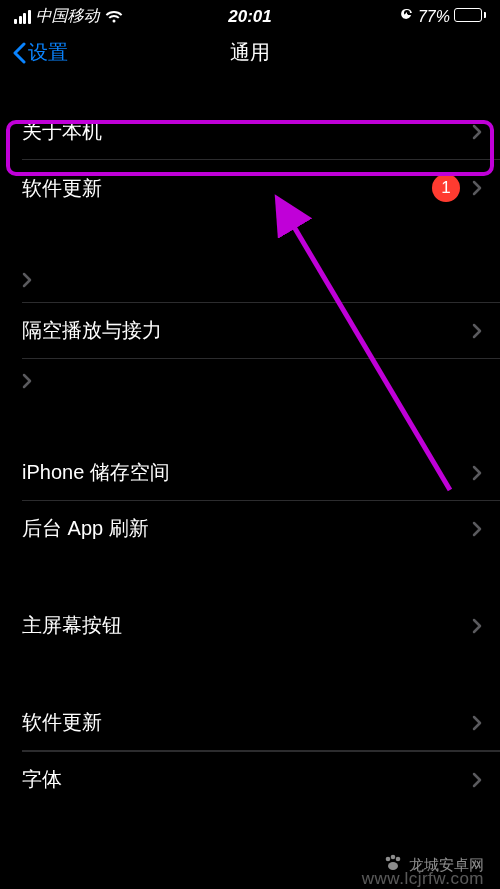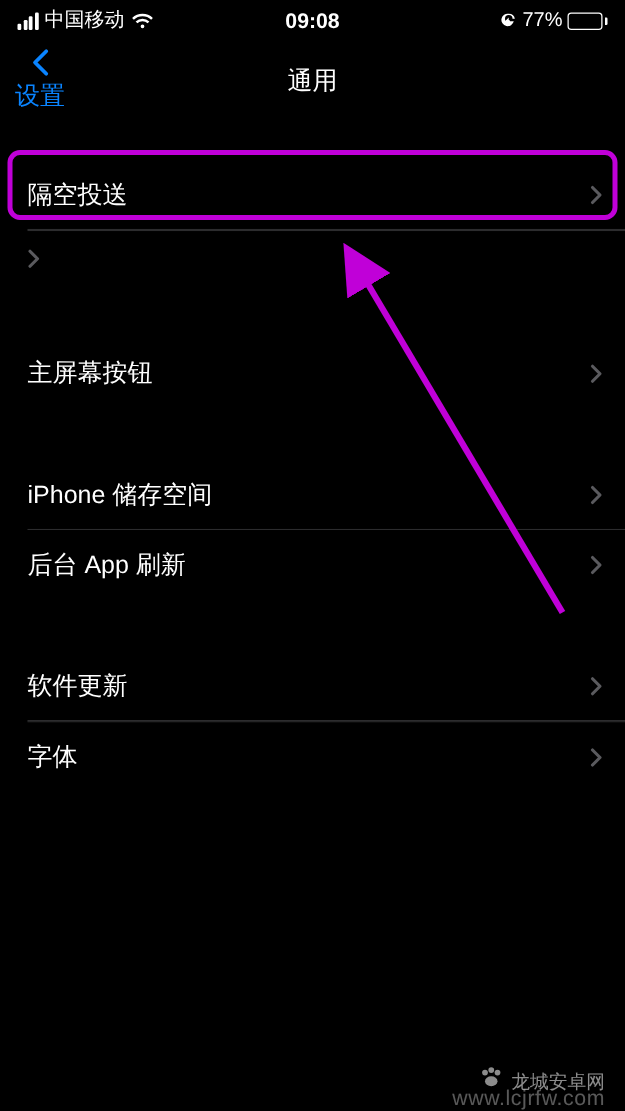--- a/index.html
+++ b/index.html
@@ -17,36 +17,37 @@
       position: relative;
       overflow: hidden;
     }
     .status-bar {
       display: flex;
       justify-content: space-between;
       align-items: center;
       padding: 6px 14px 2px 14px;
       font-size: 16px;
       font-weight: 500;
+      font-style: italic;
     }
     .status-left {
       display: flex;
       align-items: center;
       gap: 5px;
     }
     .status-center {
       position: absolute;
       left: 50%;
       transform: translateX(-50%);
       font-weight: 600;
       font-size: 17px;
     }
     .status-right {
       display: flex;
-      align-items: center;
+      align-items: flex-start;
       gap: 4px;
     }
     .signal-bars {
       display: flex;
       align-items: flex-end;
       gap: 1.5px;
     }
     .signal-bars span {
       width: 3px;
       background: #fff;
@@ -88,21 +89,20 @@
       align-items: center;
       padding: 10px 12px 14px 12px;
       position: relative;
     }
     .back-btn {
       display: flex;
       align-items: center;
       color: #0a84ff;
       font-size: 20px;
       gap: 2px;
-      flex-direction: column;
     }
     .back-chevron svg { display:block; }
     .nav-title {
       position: absolute;
       left: 50%;
       transform: translateX(-50%);
       font-size: 20px;
       font-weight: 400;
     }
 
@@ -203,21 +203,21 @@
         <span></span>
         <span></span>
     </span>
     <span>中国移动</span>
     <span class="wifi-icon">
       <svg width="18" height="14" viewBox="0 0 18 14">
           <path d="M9 12.5a1.5 1.5 0 100-3 1.5 1.5 0 000 3zM3.5 7.2a8 8 0 0111 0l-1.4 1.4a6 6 0 00-8.2 0L3.5 7.2zM.7 4.4a12 12 0 0116.6 0l-1.4 1.4a10 10 0 00-13.8 0L.7 4.4z" fill="#fff"></path>
         </svg>
     </span>
   </div>
-  <div class="status-center">09:08</div>
+  <div class="status-center">20:01</div>
   <div class="status-right">
     <span class="lock-icon">
       <svg width="14" height="14" viewBox="0 0 14 14">
           <path d="M7 1a5 5 0 014.9 4H10a3 3 0 10-3 3v2L4 7l3-3v2a1 1 0 011 1h3A5 5 0 117 1z" fill="#fff"></path>
         </svg>
     </span>
     <span>77%</span>
     <span class="battery">
       <span class="battery-body"><span class="battery-fill"></span></span>
       <span class="battery-tip"></span>
@@ -232,72 +232,105 @@
           <path d="M12 2L3 11l9 9" stroke="#0a84ff" stroke-width="3" fill="none" stroke-linecap="round" stroke-linejoin="round"></path>
         </svg>
     </span>
     <span>设置</span>
   </div>
   <div class="nav-title">通用</div>
 </div>
 
 <div class="content">
 
-
-  <div class="group">
-    <div class="row">
-      <span class="row-label">隔空投送</span>
-      <span class="row-accessory">
-          <span class="chevron">
-            <svg width="10" height="16" viewBox="0 0 10 16">
-              <path d="M2 2l6 6-6 6" stroke="#5a5a5e" stroke-width="2.5" fill="none" stroke-linecap="round" stroke-linejoin="round"></path>
-            </svg>
-          </span>
-        </span>
-    </div>
-    <div class="separator"></div>
-    <div class="separator"></div>
-    <div class="row">
+  <div class="group">
+    <div class="row">
+      <span class="row-label">关于本机</span>
+      <span class="row-accessory">
+        <span class="chevron">
+            <svg width="10" height="16" viewBox="0 0 10 16">
+              <path d="M2 2l6 6-6 6" stroke="#5a5a5e" stroke-width="2.5" fill="none" stroke-linecap="round" stroke-linejoin="round"></path>
+            </svg>
+          </span>
+      </span>
+    </div>
+    <div class="separator"></div>
+    <div class="row">
+      <span class="row-label">软件更新</span>
+      <span class="row-accessory">
+        <span class="badge">1</span>
+        <span class="chevron">
+            <svg width="10" height="16" viewBox="0 0 10 16">
+              <path d="M2 2l6 6-6 6" stroke="#5a5a5e" stroke-width="2.5" fill="none" stroke-linecap="round" stroke-linejoin="round"></path>
+            </svg>
+          </span>
+      </span>
+    </div>
+  </div>
+
+  <div class="group">
+    <div class="row">
+      <span class="row-accessory">
+          <span class="chevron">
+            <svg width="10" height="16" viewBox="0 0 10 16">
+              <path d="M2 2l6 6-6 6" stroke="#5a5a5e" stroke-width="2.5" fill="none" stroke-linecap="round" stroke-linejoin="round"></path>
+            </svg>
+          </span>
+        </span>
+    </div>
+    <div class="separator"></div>
+    <div class="row">
+      <span class="row-label">隔空播放与接力</span>
+      <span class="row-accessory">
+          <span class="chevron">
+            <svg width="10" height="16" viewBox="0 0 10 16">
+              <path d="M2 2l6 6-6 6" stroke="#5a5a5e" stroke-width="2.5" fill="none" stroke-linecap="round" stroke-linejoin="round"></path>
+            </svg>
+          </span>
+        </span>
+    </div>
+    <div class="separator"></div>
+    <div class="row">
+      <span class="row-accessory">
+          <span class="chevron">
+            <svg width="10" height="16" viewBox="0 0 10 16">
+              <path d="M2 2l6 6-6 6" stroke="#5a5a5e" stroke-width="2.5" fill="none" stroke-linecap="round" stroke-linejoin="round"></path>
+            </svg>
+          </span>
+        </span>
+    </div>
+  </div>
+
+  <div class="group">
+    <div class="row">
+      <span class="row-label">iPhone 储存空间</span>
+      <span class="row-accessory">
+          <span class="chevron">
+            <svg width="10" height="16" viewBox="0 0 10 16">
+              <path d="M2 2l6 6-6 6" stroke="#5a5a5e" stroke-width="2.5" fill="none" stroke-linecap="round" stroke-linejoin="round"></path>
+            </svg>
+          </span>
+        </span>
+    </div>
+    <div class="separator"></div>
+    <div class="row">
+      <span class="row-label">后台 App 刷新</span>
       <span class="row-accessory">
           <span class="chevron">
             <svg width="10" height="16" viewBox="0 0 10 16">
               <path d="M2 2l6 6-6 6" stroke="#5a5a5e" stroke-width="2.5" fill="none" stroke-linecap="round" stroke-linejoin="round"></path>
             </svg>
           </span>
         </span>
     </div>
   </div>
 
   <div class="group">
     <div class="row">
       <span class="row-label">主屏幕按钮</span>
-      <span class="row-accessory">
-          <span class="chevron">
-            <svg width="10" height="16" viewBox="0 0 10 16">
-              <path d="M2 2l6 6-6 6" stroke="#5a5a5e" stroke-width="2.5" fill="none" stroke-linecap="round" stroke-linejoin="round"></path>
-            </svg>
-          </span>
-        </span>
-    </div>
-  </div>
-
-  <div class="group">
-    <div class="row">
-      <span class="row-label">iPhone 储存空间</span>
-      <span class="row-accessory">
-          <span class="chevron">
-            <svg width="10" height="16" viewBox="0 0 10 16">
-              <path d="M2 2l6 6-6 6" stroke="#5a5a5e" stroke-width="2.5" fill="none" stroke-linecap="round" stroke-linejoin="round"></path>
-            </svg>
-          </span>
-        </span>
-    </div>
-    <div class="separator"></div>
-    <div class="row">
-      <span class="row-label">后台 App 刷新</span>
       <span class="row-accessory">
           <span class="chevron">
             <svg width="10" height="16" viewBox="0 0 10 16">
               <path d="M2 2l6 6-6 6" stroke="#5a5a5e" stroke-width="2.5" fill="none" stroke-linecap="round" stroke-linejoin="round"></path>
             </svg>
           </span>
         </span>
     </div>
   </div>
 

